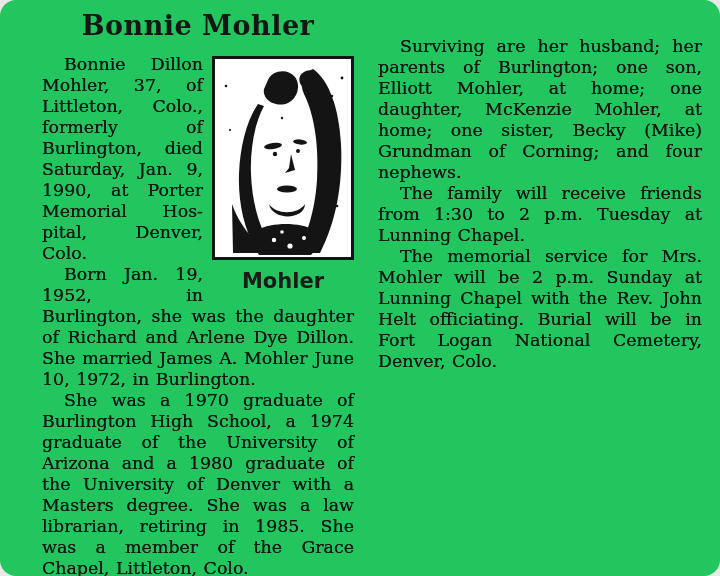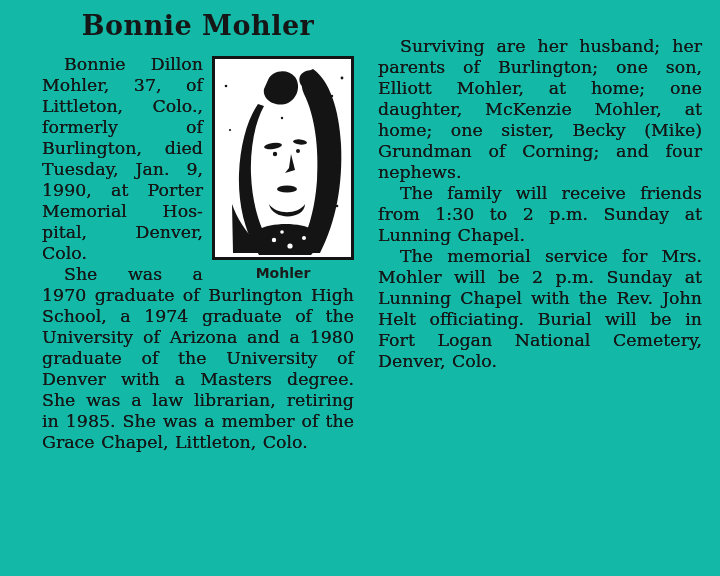--- a/index.html
+++ b/index.html
@@ -27,39 +27,39 @@
     float:right;
     width:142px;
     margin:2px 0 2px 9px;
   }
   .photo{display:block;line-height:0;}
   .photo svg{display:block;}
   .photo-caption{
     text-align:center;
     font-family:"DejaVu Sans", sans-serif;
     font-weight:bold;
-    font-size:14px;
+    font-size:21px;
     line-height:20px;
-    margin-top:3px;
+    margin-top:11px;
     color:#1b1b1b;
   }
   .body-text{
     margin:0;
     font-size:17.4px;
     line-height:21px;
     text-align:justify;
     text-indent:22px;
     text-shadow:0 0 0.45px rgba(10,10,10,0.85);
     word-spacing:1px;
   }
 </style>
 </head>
 <body>
 
-<div class="page" style="background: #14b8a6; color: rgb(22, 22, 22);">
+<div class="page" style="background: #22c55e; color: rgb(22, 22, 22); border-radius: 16px;">
 
   <div class="col col-left">
     <h1 class="headline">Bonnie Mohler</h1>
 
     <div class="photo-box">
       <span class="photo">
 
         <svg width="142" height="204" viewBox="0 0 142 204" xmlns="http://www.w3.org/2000/svg">
           <rect x="1.5" y="1.5" width="139" height="201" fill="#ffffff" stroke="#141414" stroke-width="3"></rect>
           <g fill="#141414">
@@ -102,24 +102,25 @@
             <circle cx="62" cy="184" r="2.2"></circle>
               <circle cx="78" cy="190" r="2.6"></circle>
             <circle cx="92" cy="182" r="2"></circle>
               <circle cx="70" cy="176" r="1.8"></circle>
           </g>
         </svg>
       </span>
       <div class="photo-caption">Mohler</div>
     </div>
 
-    <p class="body-text">Bonnie Dillon Mohler, 37, of Littleton, Colo., formerly of Burlington, died Tuesday, Jan. 9, 1990, at Porter Memorial Hos-pital, Denver, Colo.</p>
+    <p class="body-text">Bonnie Dillon Mohler, 37, of Littleton, Colo., formerly of Burlington, died Saturday, Jan. 9, 1990, at Porter Memorial Hos-pital, Denver, Colo.</p>
+    <p class="body-text">Born Jan. 19, 1952, in Burlington, she was the daughter of Richard and Arlene Dye Dillon. She married James A. Mohler June 10, 1972, in Burlington.</p>
     <p class="body-text">She was a 1970 graduate of Burlington High School, a 1974 graduate of the University of Arizona and a 1980 graduate of the University of Denver with a Masters degree. She was a law librarian, retiring in 1985. She was a member of the Grace Chapel, Littleton, Colo.</p>
 
   </div>
 
   <div class="col col-right">
     <p class="body-text">Surviving are her husband; her parents of Burlington; one son, Elliott Mohler, at home; one daughter, McKenzie Mohler, at home; one sister, Becky (Mike) Grundman of Corning; and four nephews.</p>
-    <p class="body-text">The family will receive friends from 1:30 to 2 p.m. Sunday at Lunning Chapel.</p>
+    <p class="body-text">The family will receive friends from 1:30 to 2 p.m. Tuesday at Lunning Chapel.</p>
     <p class="body-text">The memorial service for Mrs. Mohler will be 2 p.m. Sunday at Lunning Chapel with the Rev. John Helt officiating. Burial will be in Fort Logan National Cemetery, Denver, Colo.</p>
   </div>
 
 </div>
 
 </body></html>

